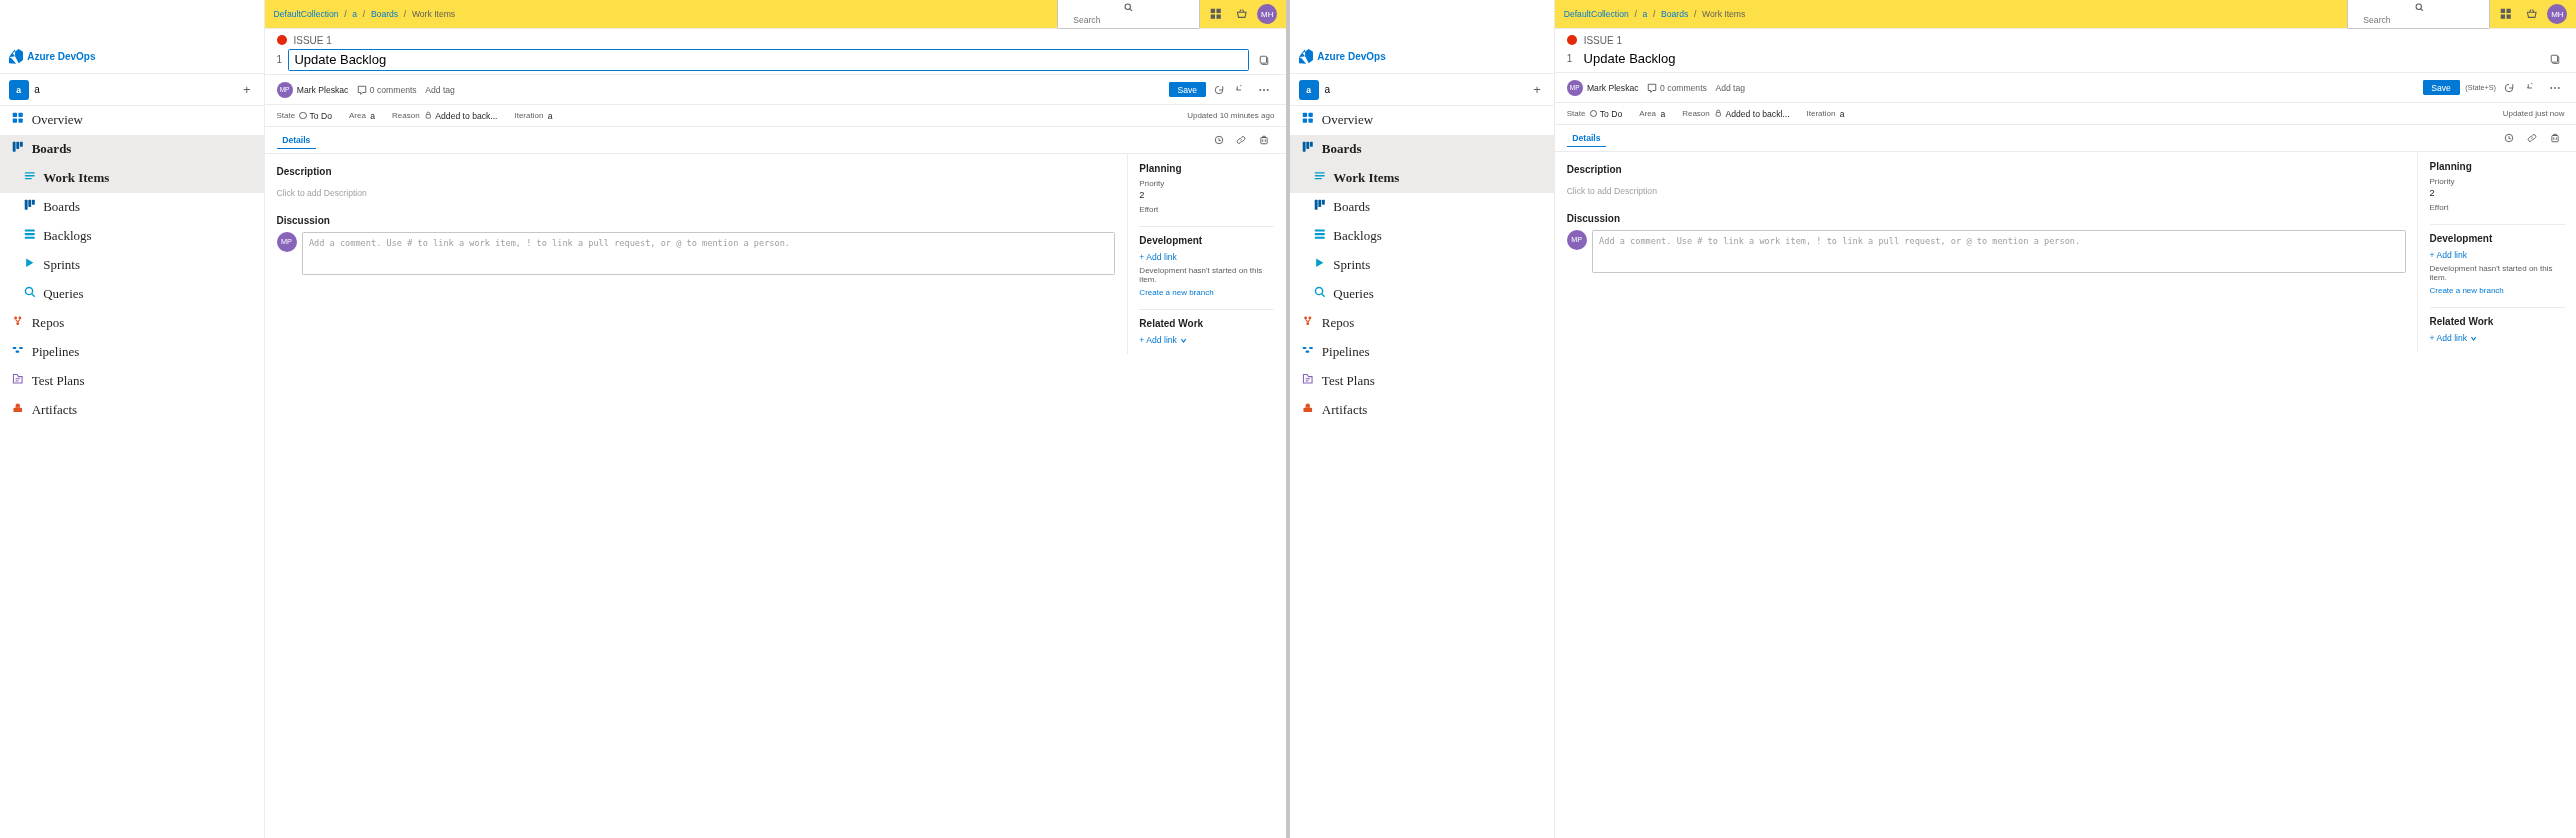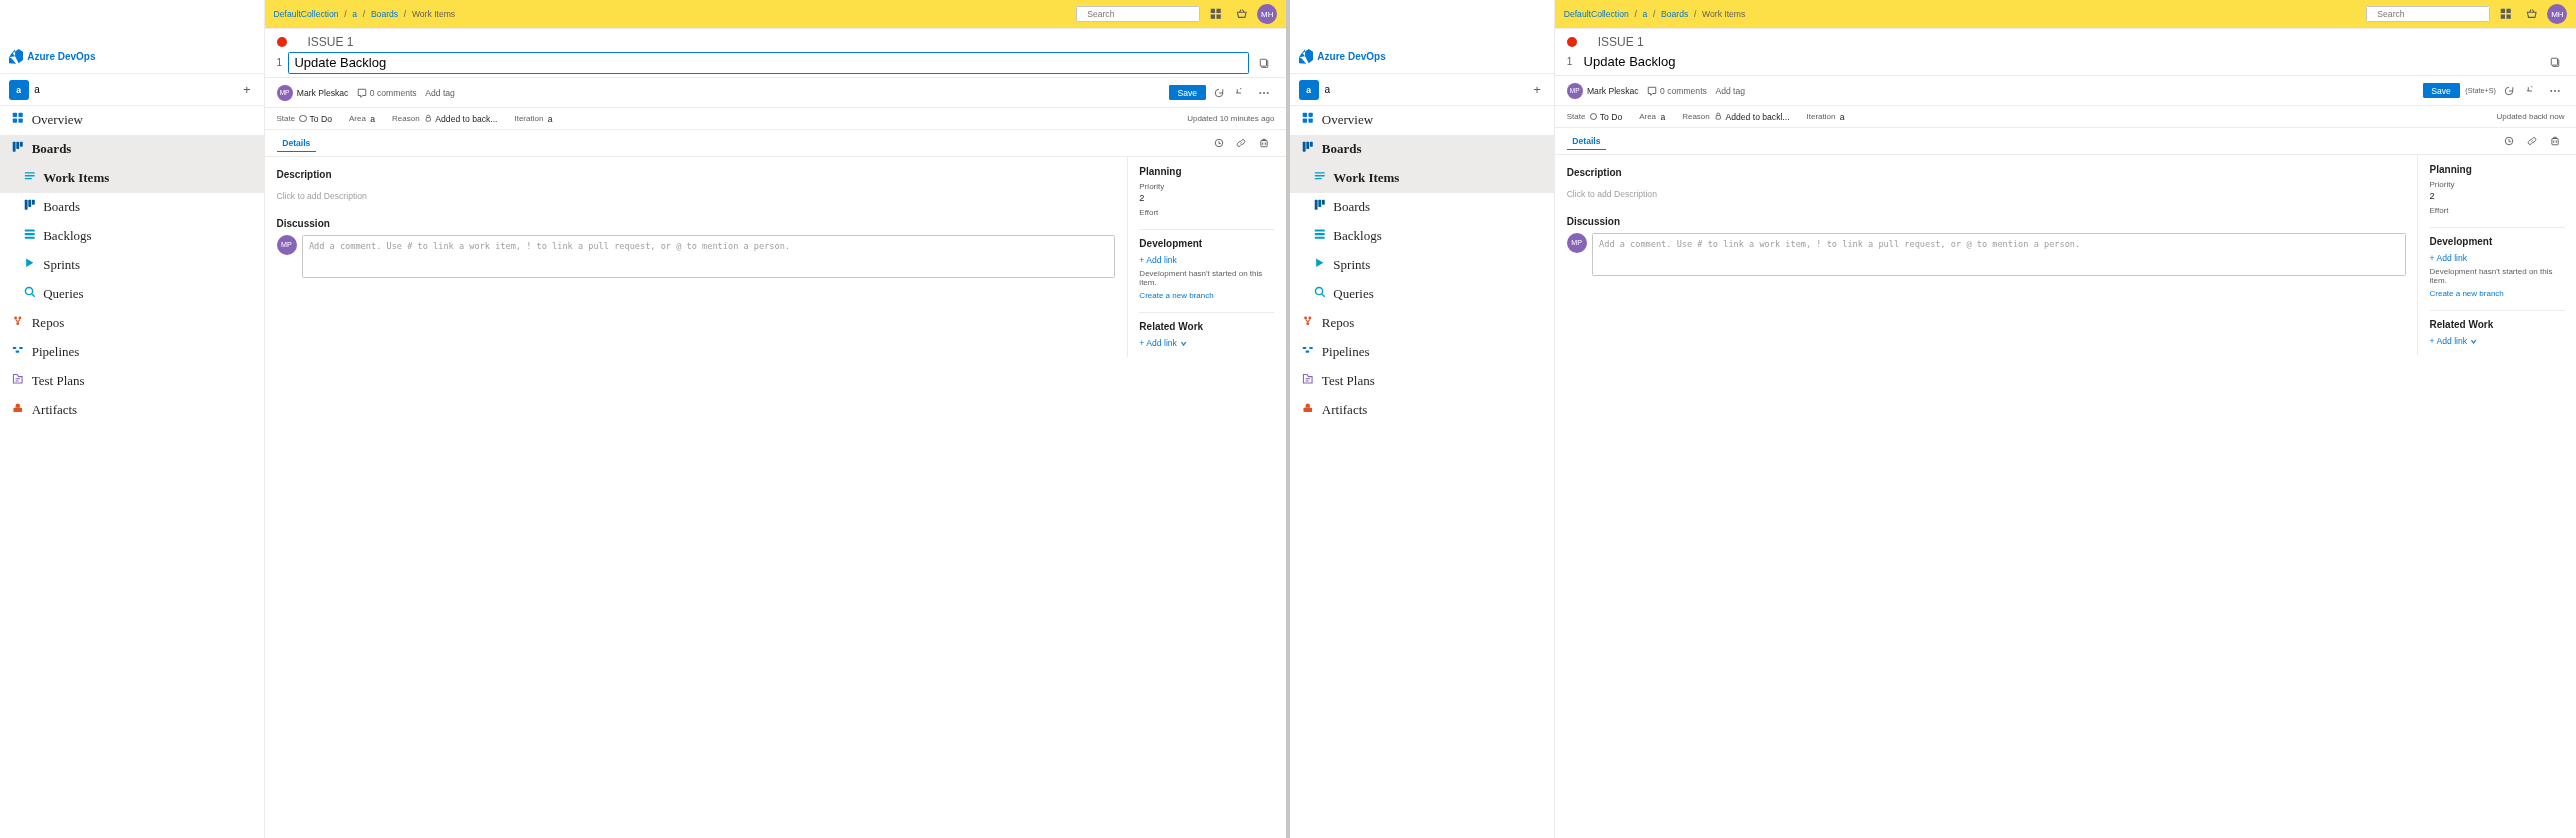--- a/index.html
+++ b/index.html
@@ -140,22 +140,23 @@
       align-items: center;
       gap: 5.7px;
     }
     .search-box {
       display: flex;
       align-items: center;
       border: 0.7px solid #c8c6c4;
       border-radius: 1.4px;
       padding: 2.2px 5.7px;
       gap: 4.3px;
-      width: 124px;
+      width: 143px;
       background: #fff;
+      flex-direction: column;
     }
     .search-box input {
       border: none;
       outline: none;
       font-size: 8.6px;
       flex: 1;
       background: transparent;
     }
     .user-avatar {
       width: 20px;
@@ -189,26 +190,26 @@
     .work-item-container {
       flex: 1;
       overflow-y: auto;
       padding: 0;
     }
     .work-item-header {
       padding: 5.7px 11.5px 2.9px 11.5px;
       border-bottom: 0.7px solid #edebe9;
     }
     .issue-label {
-      font-size: 12px;
+      font-size: 10px;
       color: #605e5c;
       text-transform: uppercase;
       display: flex;
       align-items: center;
-      gap: 21px;
+      gap: 7px;
       margin-bottom: 2.9px;
     }
     .issue-icon {
       width: 10px;
       height: 10px;
       background: #e5290a;
       border-radius: 50%;
       display: inline-flex;
       align-items: center;
       justify-content: center;
@@ -1078,21 +1079,21 @@
                 <rect x="3" y="5" width="6" height="5" rx="1"></rect>
                 <path d="M4 5V3.5a2 2 0 0 1 4 0V5"></path>
               </svg>
             <span>Added to backl...</span>
           </div>
         </div>
         <div class="meta-field">
           <span class="meta-label">Iteration</span>
           <span class="meta-value">a</span>
         </div>
-        <span class="updated-text">Updated backl now</span>
+        <span class="updated-text">Updated just now</span>
       </div>
 
       <div class="work-item-details-bar">
         <span class="details-tab">Details</span>
         <div class="detail-actions">
           <button class="icon-btn">
             <svg width="10" height="10" viewBox="0 0 16 16" fill="none" stroke="#605e5c" stroke-width="1.5">
                 <circle cx="8" cy="8" r="6"></circle>
                 <polyline points="8,5 8,9 11,9"></polyline>
               </svg>

